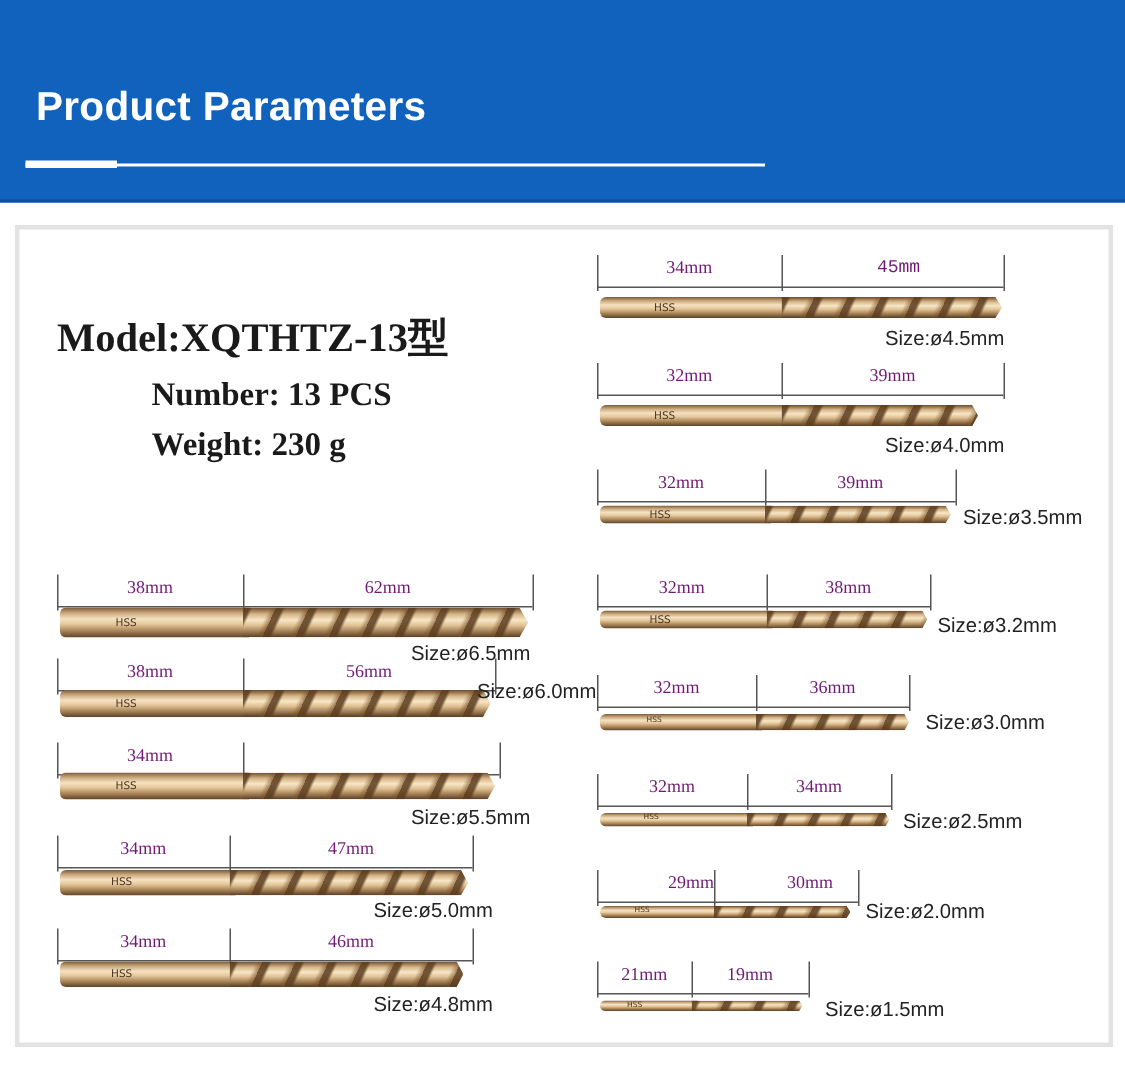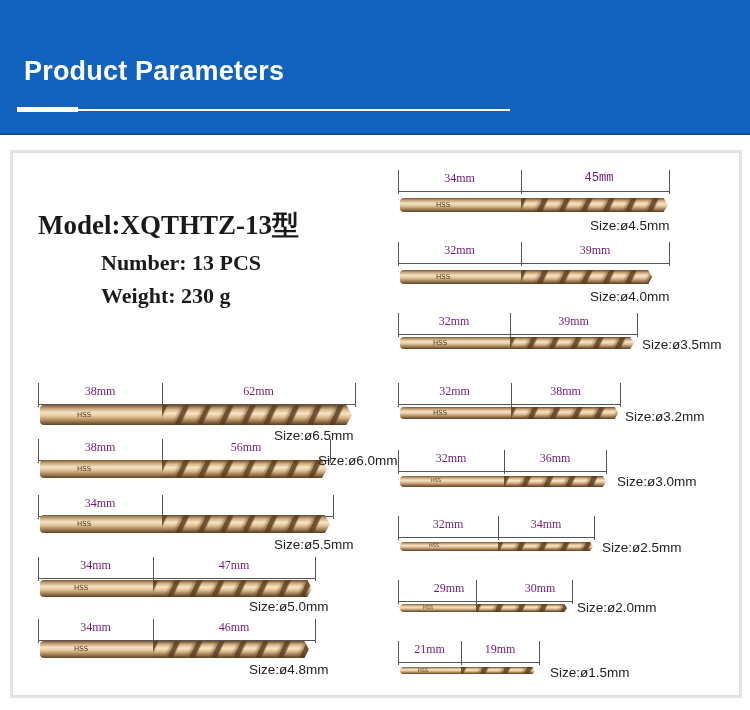--- a/index.html
+++ b/index.html
@@ -228,21 +228,21 @@
         <div class="stamp" style="left: 29px; top: 0px; font-size: 5px;">HSS</div>
       </div>
       <div class="size-label" style="left: 602px; top: 540px;">Size:ø2.5mm</div>
     </div>
     <div class="drill" style="left: 0px; top: 0px;">
       <div class="ruler" style="left: 398px; top: 580px; width: 175px;">
         <div class="tick" style="left: 0px;"></div>
         <div class="tick" style="left: 78px;"></div>
         <div class="tick" style="left: 174px;"></div>
         <div class="base" style="width: 174px;"></div>
-        <div class="seg-label" style="left: 12px; width: 78px;">29mm</div>
+        <div class="seg-label" style="left: 0px; width: 78px; text-align: right;">29mm</div>
         <div class="seg-label" style="left: 94px; width: 96px;">30mm</div>
       </div>
       <div class="bit" style="left: 400px; top: 604px; width: 167px; height: 8px;">
         <div class="shank" style="width: 80px;"></div>
         <div class="flute" style="left: 76px; width: 91px;"></div>
         <div class="stamp" style="left: 23px; top: 0px; font-size: 5px;">HSS</div>
       </div>
       <div class="size-label" style="left: 577px; top: 600px;">Size:ø2.0mm</div>
     </div>
     <div class="drill" style="left: 0px; top: 0px;">

